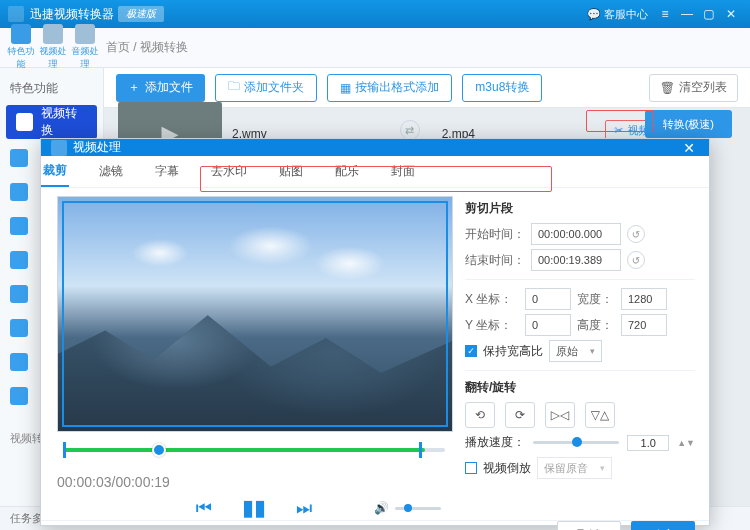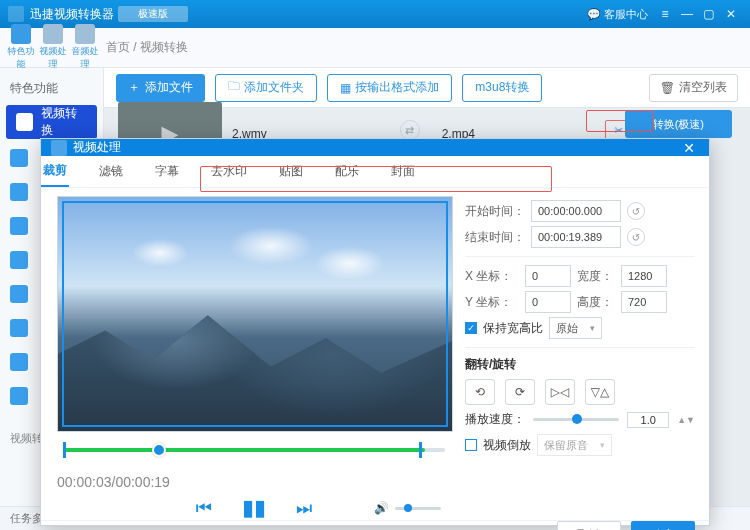--- a/index.html
+++ b/index.html
@@ -4,21 +4,21 @@
 <style>
   * { box-sizing: border-box; margin: 0; padding: 0; font-family: "Microsoft YaHei", Arial, sans-serif; }
   body { width: 750px; height: 530px; background: #e8edf2; overflow: hidden; position: relative; font-size: 12px; color: #333; }
 
   
   .titlebar {
     height: 28px; background: linear-gradient(#1296e6,#0a7fcd);
     display:flex; align-items:center; padding:0 8px; color:#fff; font-size:12px;
   }
   .titlebar .logo { width:16px; height:16px; background:#fff3; border-radius:2px; margin-right:6px; }
-  .titlebar .edition { background:#ffffff55; color:#fff; font-size:10px; padding:1px 20px; border-radius:2px; margin-left:4px; }
+  .titlebar .edition { background:#ffffff55; color:#fff; font-size:10px; padding:1px 8px; border-radius:2px; margin-left:4px;font-style:italic; }
   .titlebar .spacer { flex:1; }
   .titlebar .tb-btn { width:22px; text-align:center; opacity:.9; }
   .titlebar .help { font-size:11px; opacity:.9; margin-right:6px; display:flex; align-items:center; gap:3px; }
 
   .toprow { height:40px; background:#f8fafd; border-bottom:1px solid #e1e7ef; display:flex; align-items:center; }
   .navicons { display:flex; gap:2px; padding:0 6px; }
   .navicon { width:30px; text-align:center; font-size:9px; color:#3a9be6; }
   .navicon .ic { width:20px; height:20px; margin:0 auto 1px; border-radius:3px; background:#3a9be6; }
   .navicon.dim .ic { background:#9fbfd9; }
   .bread { color:#888; font-size:12px; }
@@ -41,21 +41,21 @@
   .bottombar { position:absolute; bottom:0; left:0; right:0; height:24px; background:#f2f5f9; border-top:1px solid #e1e7ef; font-size:11px; color:#777; display:flex; align-items:center; padding:0 10px; gap:6px;}
 
   
   .filerow { position:absolute; left:118px; top:110px; right:14px; height:40px; display:flex; align-items:center; gap:22px; color:#555; font-size:11px;}
   .thumb { position:absolute; left:118px; top:102px; width:104px; height:64px; background:#6d7c7c; border-radius:2px; display:flex; align-items:center; justify-content:center; color:#ffffffaa; font-size:22px;}
   .meta { display:flex; flex-direction:column; gap:3px;margin-top:24px; }
   .meta .name { color:#333; font-size:12px; }
   .meta .sub { color:#999; font-size:10px; }
   .filerow .arrow { width:20px; height:20px; border:1px solid #cfd8e2; border-radius:50%; display:flex; align-items:center; justify-content:center; color:#9aa; font-size:11px;}
   .action-link { color:#2e96e6; border:1px solid #e66; padding:2px 8px; border-radius:2px; font-size:11px; display:flex; align-items:center; gap:4px;}
-  .convert-btn { position:absolute; right:18px; top:110px; height:28px; background:#2e96e6; color:#fff; border:none; border-radius:3px; padding:0 28px; font-size:11px;}
+  .convert-btn { position:absolute; right:18px; top:110px; height:28px; background:#2e96e6; color:#fff; border:none; border-radius:3px; padding:0 18px; font-size:11px;}
 
   
   .modal { position:absolute; left:40px; top:138px; width:670px; height:388px; background:#fff; border:1px solid #c9d3df; box-shadow:0 4px 20px rgba(0,0,0,.25); display:flex; flex-direction:column; }
   .modal-title { height:28px; background:#0a84e0; color:#fff; display:flex; align-items:center; padding:0 10px; font-size:12px; }
   .modal-title .mlogo{width:16px;height:16px;background:#fff4;border-radius:2px;margin-right:6px}
   .modal-title .spacer{flex:1}
   .modal-title .close{width:20px;text-align:center;font-size:14px}
 
   .tabbar { height:32px; display:flex; align-items:center; justify-content:flex-start; gap:28px; border-bottom:1px solid #eef1f5; font-size:12px; color:#555; }
   .tabbar .tab { padding:6px 2px; }
@@ -278,20 +278,21 @@
         <span class="vol">
           <span>🔊</span>
           <span class="vol-track">
               <span class="vol-knob"></span>
             </span>
         </span>
       </div>
     </div>
 
     <div class="ctrl-pane">
+      <div class="sect-title">剪切片段</div>
       <div class="row">
         <label>开始时间：</label>
         <input class="inp w80" value="00:00:00.000" style="">
         <span class="reset">↺</span>
       </div>
       <div class="row">
         <label>结束时间：</label>
         <input class="inp w80" value="00:00:19.389" style="">
         <span class="reset">↺</span>
       </div>

